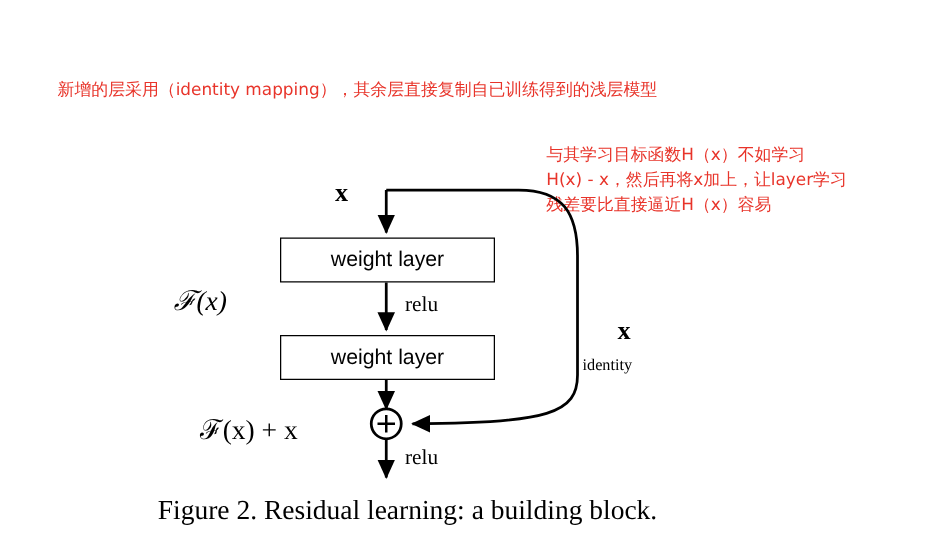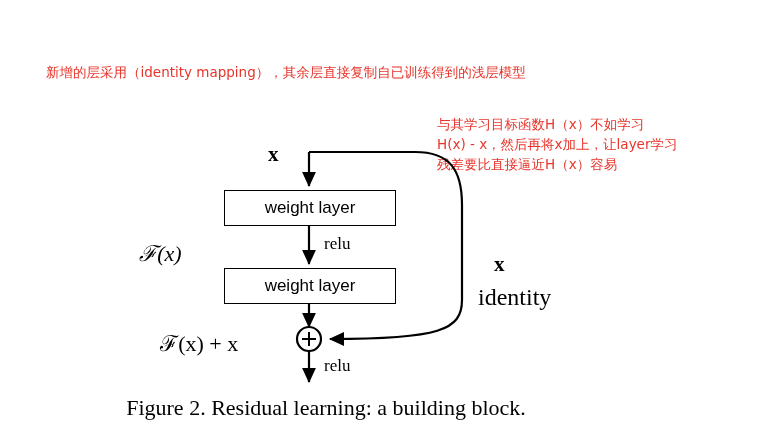--- a/index.html
+++ b/index.html
@@ -61,21 +61,21 @@
     white-space: nowrap;
   }
   #lbl-x-top {
     left: 268px;
     top: 142px;
     font-size: 21px;
     font-weight: bold;
   }
   #lbl-fx {
     left: 139px;
-    top: 237px;
+    top: 224px;
     font-size: 22px;
     font-style: italic;
   }
   #lbl-relu-1 {
     left: 324px;
     top: 234px;
     font-size: 17px;
   }
   #lbl-relu-2 {
     left: 324px;
@@ -89,22 +89,21 @@
   }
   #lbl-x-right {
     left: 494px;
     top: 252px;
     font-size: 21px;
     font-weight: bold;
   }
   #lbl-identity {
     left: 466px;
     top: 284px;
-    font-size: 24px;
-    margin-left: 12px;
+    font-size: 13px;
   }
   #caption {
     position: absolute;
     left: 0;
     top: 395px;
     width: 652px;
     text-align: center;
     font-family: "Liberation Serif", serif;
     font-size: 22px;
     color: #000000;

